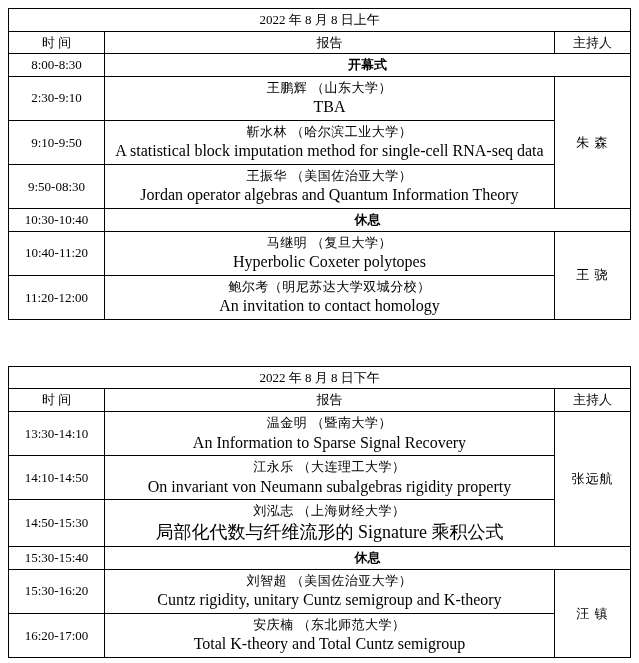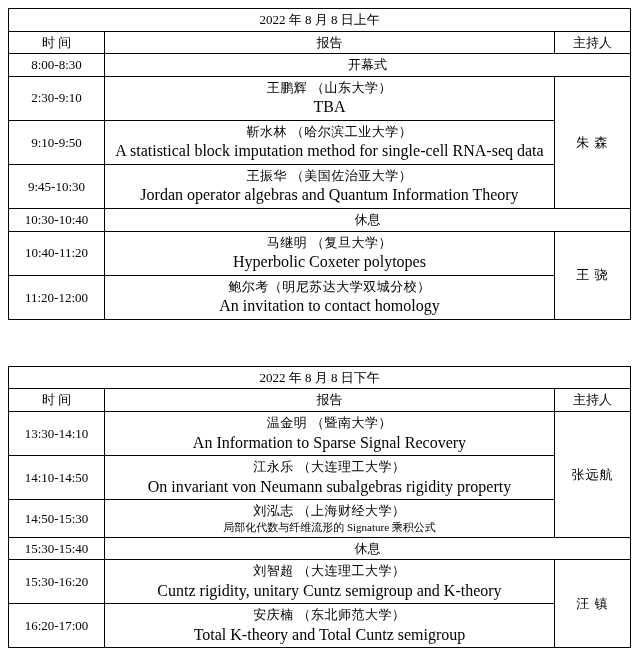--- a/index.html
+++ b/index.html
@@ -57,25 +57,26 @@
   }
   .speaker {
     font-size: 13px;
     letter-spacing: 0.5px;
     white-space: nowrap;
   }
   .title-en {
     font-size: 16px;
   }
   .title-cn {
-    font-size: 11px;
+    font-size: 18px;
   }
   .single-line {
     font-size: 13.5px;
     padding: 3px 0;
+    font-weight: bold;
   }
   .gap {
     height: 46px;
   }
 </style>
 </head>
 <body>
 
 <div class="page">
 
@@ -111,21 +112,21 @@
 
       <tr>
         <td class="time-cell">9:10-9:50</td>
         <td class="talk">
           <div class="speaker">靳水林 （哈尔滨工业大学）</div>
           <div class="title-en">A statistical block imputation method for single-cell RNA-seq data</div>
         </td>
       </tr>
 
       <tr>
-        <td class="time-cell">9:45-10:30</td>
+        <td class="time-cell">9:50-08:30</td>
         <td class="talk">
           <div class="speaker">王振华 （美国佐治亚大学）</div>
           <div class="title-en">Jordan operator algebras and Quantum Information Theory</div>
         </td>
       </tr>
 
       <tr>
         <td class="time-cell">10:30-10:40</td>
         <td colspan="2" class="single-line">休息</td>
       </tr>
@@ -193,21 +194,21 @@
       </tr>
 
       <tr>
         <td class="time-cell">15:30-15:40</td>
         <td colspan="2" class="single-line">休息</td>
       </tr>
 
       <tr>
         <td class="time-cell">15:30-16:20</td>
         <td class="talk">
-          <div class="speaker">刘智超 （大连理工大学）</div>
+          <div class="speaker">刘智超 （美国佐治亚大学）</div>
           <div class="title-en">Cuntz rigidity, unitary Cuntz semigroup and K-theory</div>
         </td>
         <td rowspan="2" class="host-cell">汪 镇</td>
       </tr>
 
       <tr>
         <td class="time-cell">16:20-17:00</td>
         <td class="talk">
           <div class="speaker">安庆楠 （东北师范大学）</div>
           <div class="title-en">Total K-theory and Total Cuntz semigroup</div>

